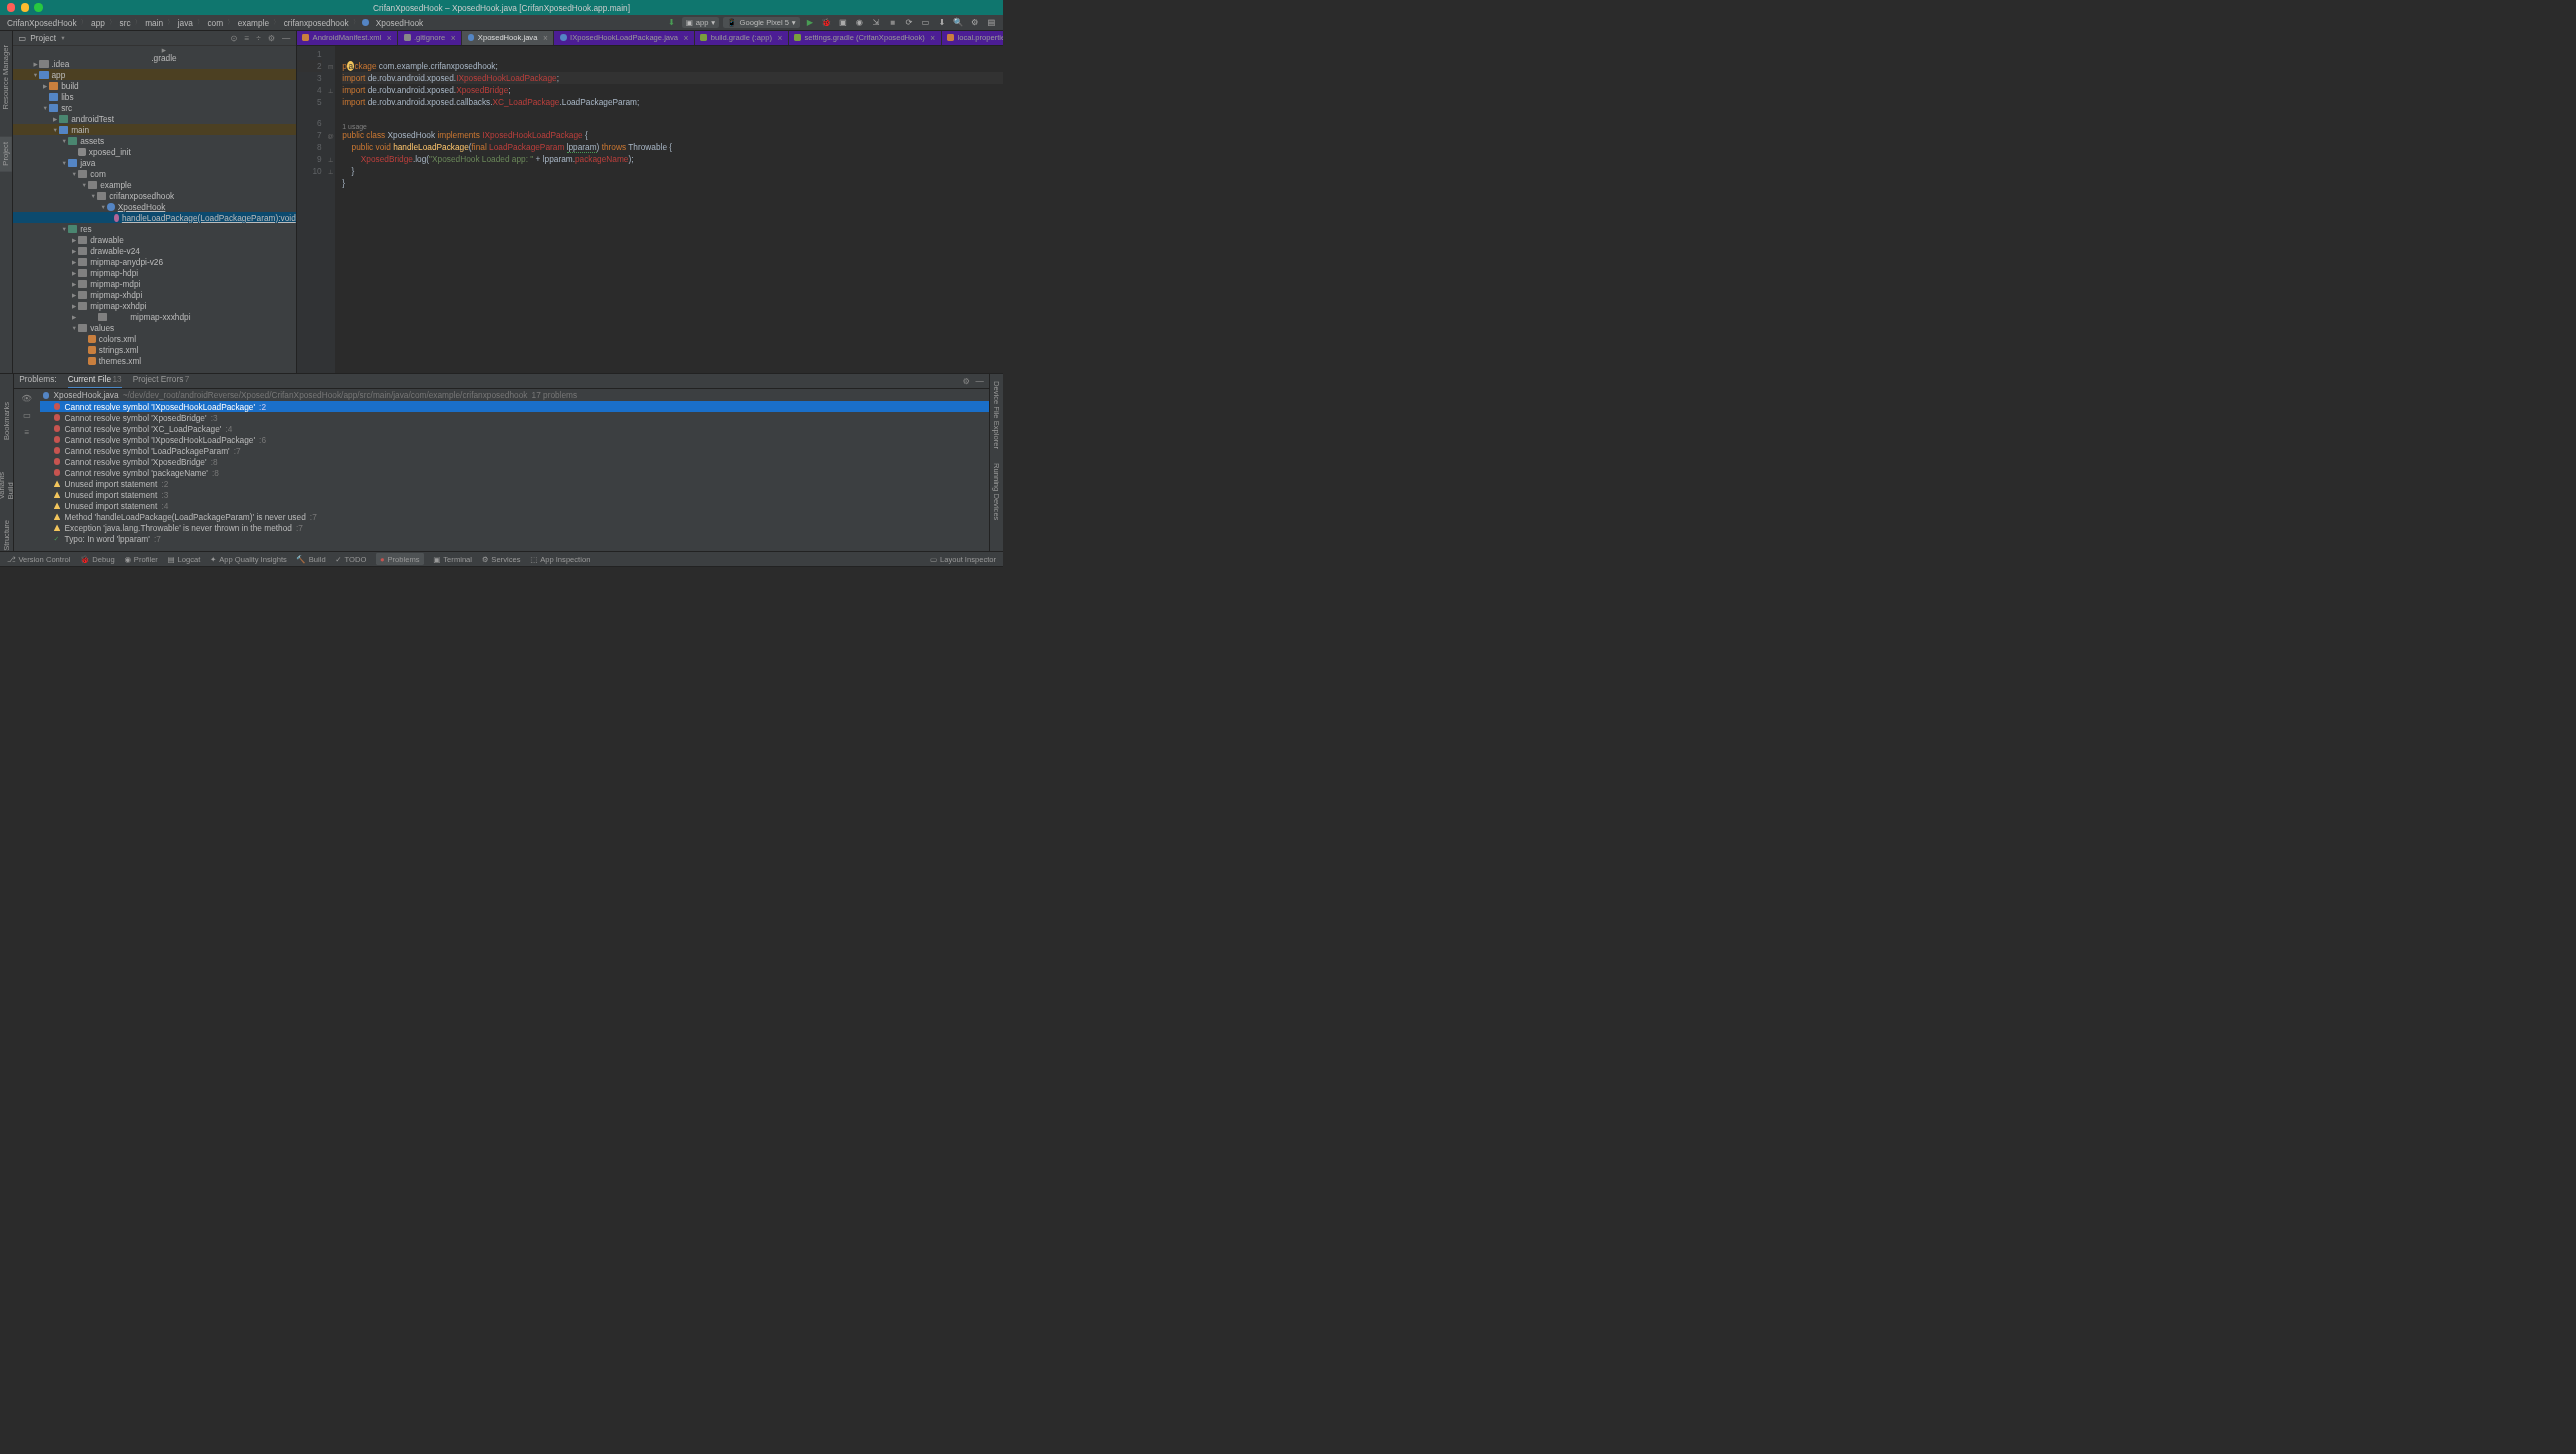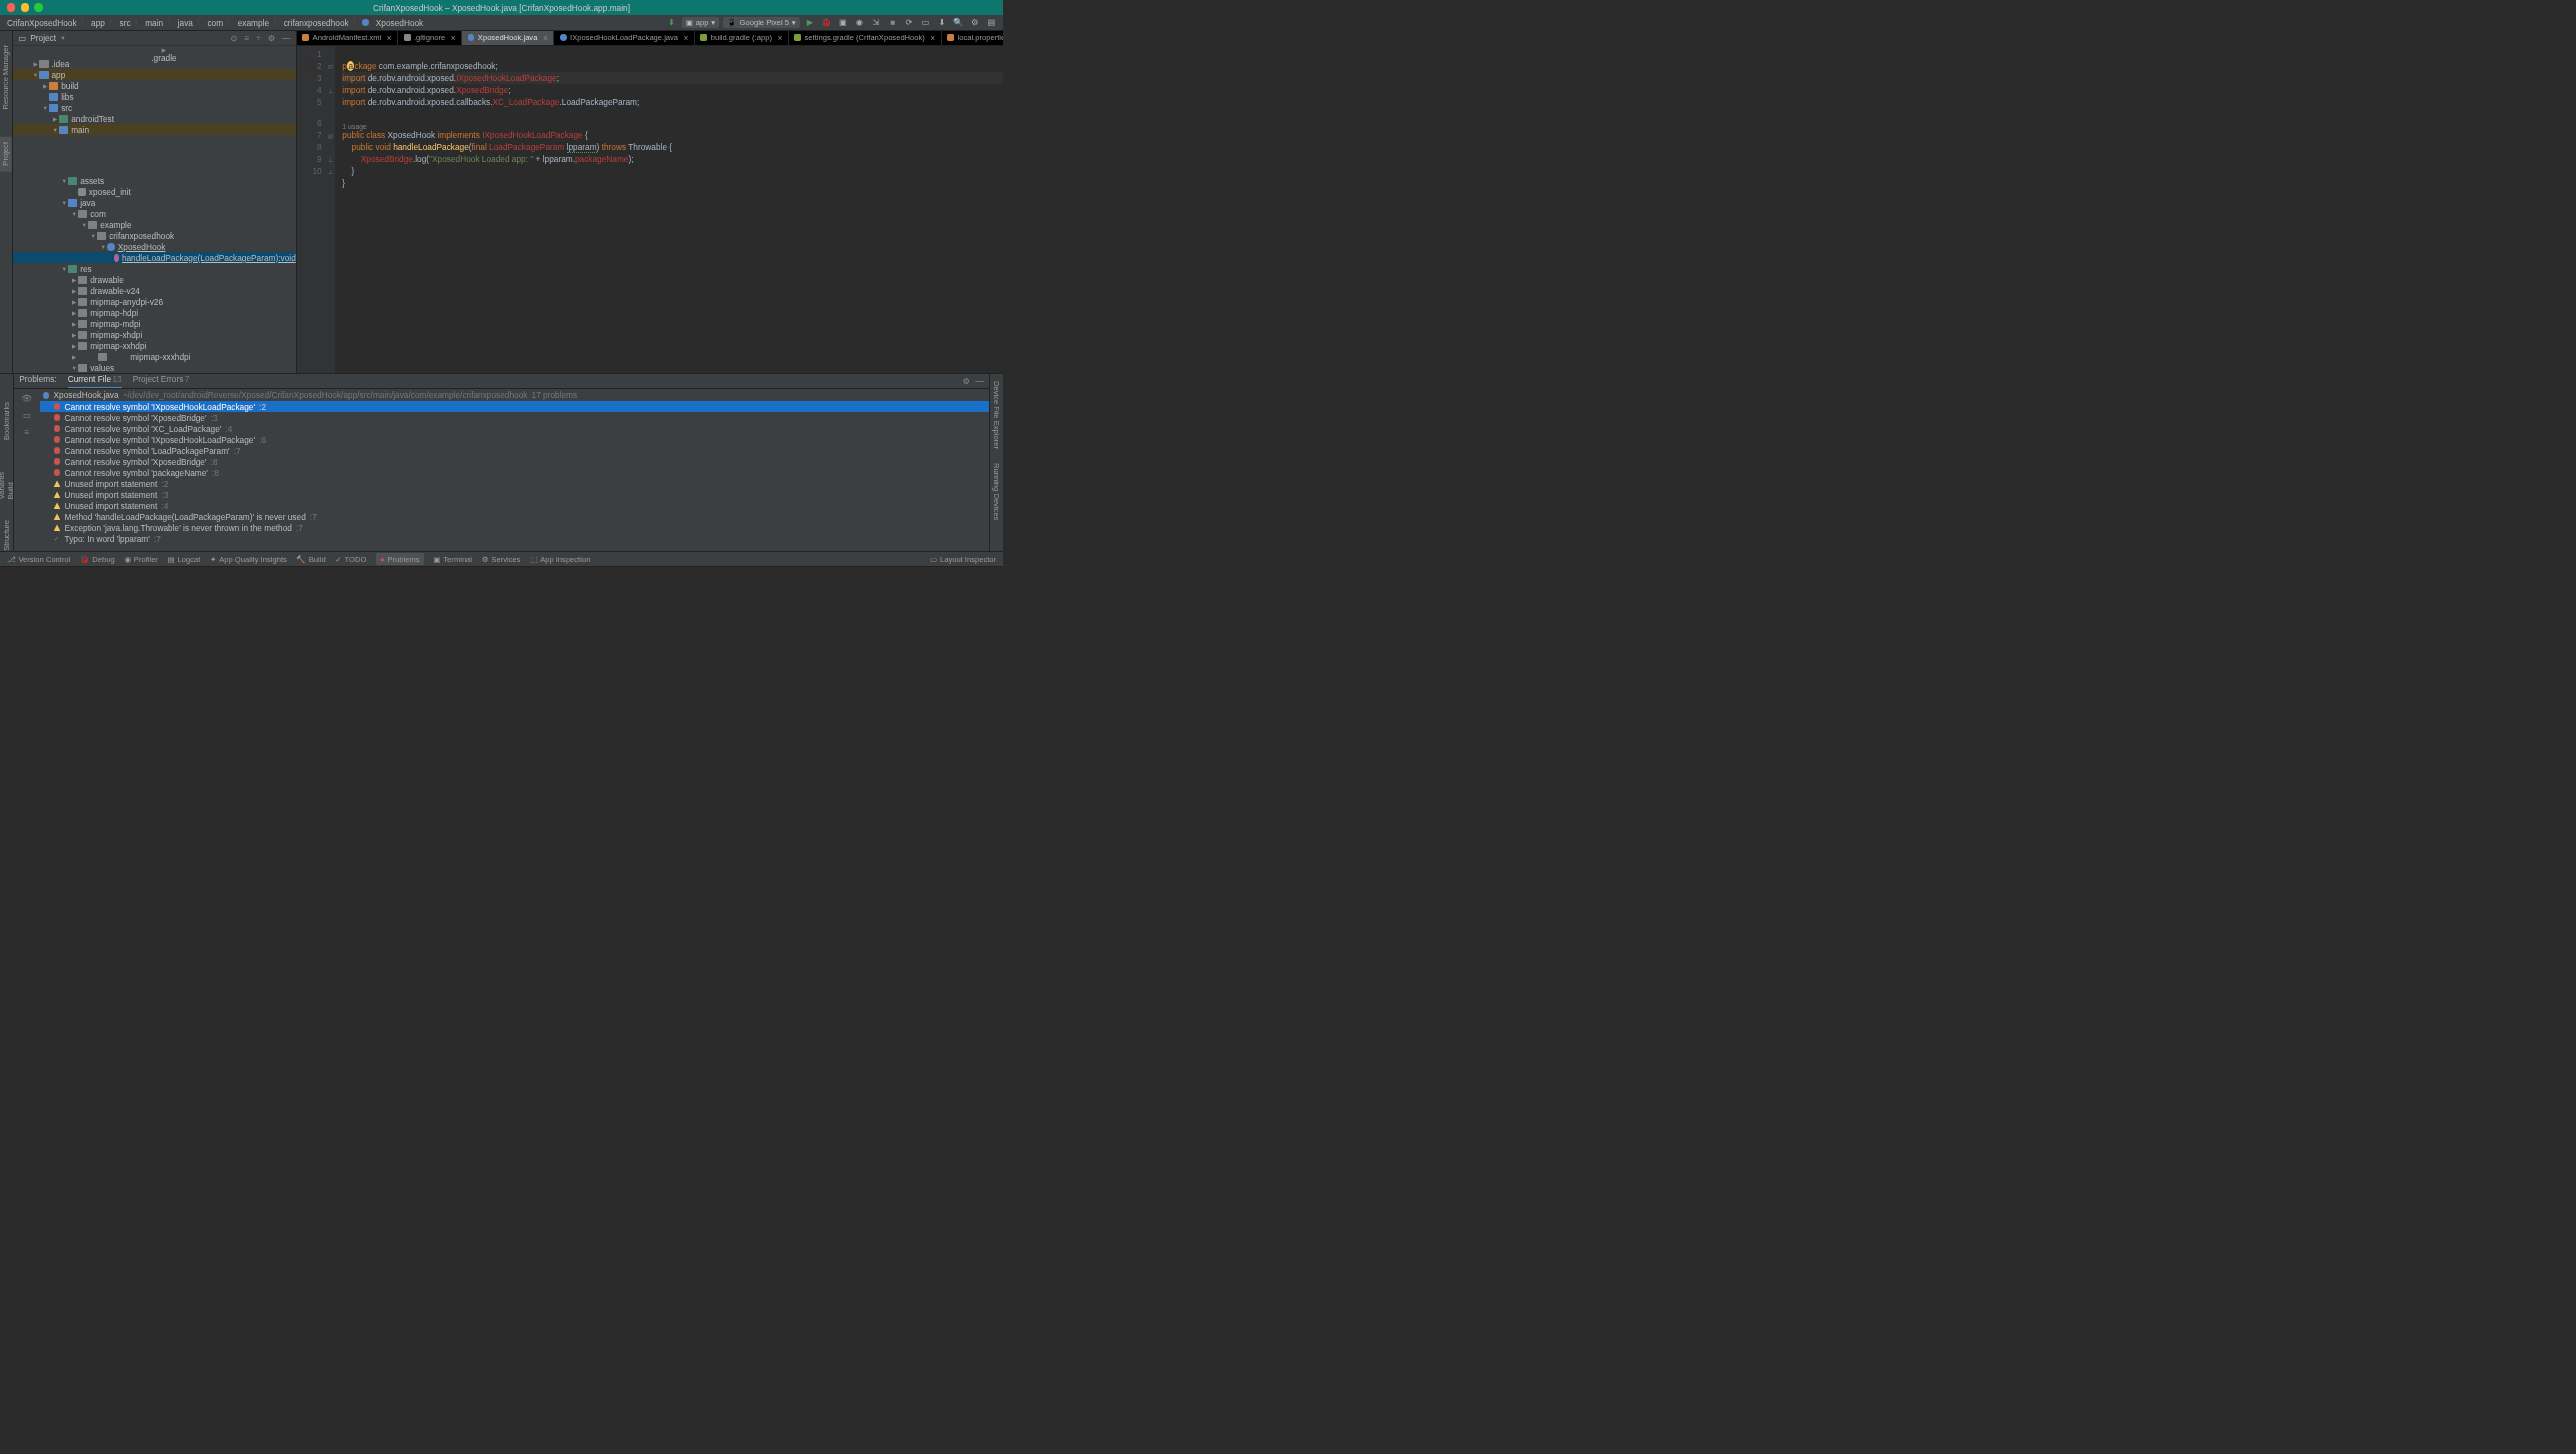--- a/index.html
+++ b/index.html
@@ -42,21 +42,21 @@
 .icon-folder.teal { background:#4a8670; }
 .icon-folder.gray { background:#808080; }
 .icon-file { width:8.3px; height:8.3px; display:inline-block; margin-right:2.8px; border-radius:1.4px; }
 .icon-class { background:#5485c4; border-radius:50%; }
 .icon-method { background:#b06498; border-radius:50%; }
 .icon-xml { background:#c97f3e; }
 .tree-label { color:#bbb; }
 .underlined { text-decoration:underline; }
 
 .editor-area { flex:1; background:#2b2b2b; display:flex; flex-direction:column; }
-.tabs { height:15px; background:#000000; display:flex; align-items:flex-end; border-bottom:0.7px solid #222; overflow:hidden;text-align:center; }
+.tabs { height:15px; background:#4c1d95; display:flex; align-items:flex-end; border-bottom:0.7px solid #222; overflow:hidden;text-align:center; }
 .tab { padding:2.1px 5.5px; display:flex; align-items:center; gap:3.4px; color:#999; cursor:pointer; border-right:0.7px solid #2b2b2b; font-size:7.6px; white-space:nowrap; }
 .tab.active { background:#4e5254; color:#ddd; }
 .tab-close { color:#888; font-size:8.3px; margin-left:2.1px; }
 .tab-icon { width:6.9px; height:6.9px; display:inline-block; border-radius:1.4px; }
 .ti-xml{background:#c97f3e;} .ti-class{background:#5485c4;border-radius:50%;} .ti-gradle{background:#7a9e3e;} .ti-prop{background:#c97f3e;} .ti-file{background:#888;}
 
 .code-container { flex:1; display:flex; position:relative; }
 .gutter { width:29px; background:#313335; color:#606366; text-align:right; padding:2.1px 4.1px 0 0; font-family:'JetBrains Mono',Menlo,monospace; font-size:8.3px; line-height:12px; }
 .fold-gutter { width:9.7px; background:#313335; padding-top:2.1px; }
 .fold-mark { height:12px; display:flex; align-items:center; justify-content:center; color:#666; font-size:6.2px; }
@@ -210,21 +210,21 @@
         <div class="tree-row" style="padding-left: 39px;">
           <span class="arrow">▶</span>
           <span class="icon-folder teal"></span>
           <span class="tree-label">androidTest</span>
         </div>
         <div class="tree-row highlight" style="padding-left: 39px;">
           <span class="arrow">▼</span>
           <span class="icon-folder blue"></span>
           <span class="tree-label">main</span>
         </div>
-        <div class="tree-row" style="padding-left: 48px; margin-top: 40px;">
+        <div class="tree-row" style="padding-left: 48px;">
           <span class="arrow">▼</span>
           <span class="icon-folder teal"></span>
           <span class="tree-label">assets</span>
         </div>
         <div class="tree-row" style="padding-left: 58px;">
           <span class="arrow"></span>
           <span class="icon-file" style="background: rgb(136, 136, 136);"></span>
           <span class="tree-label">xposed_init</span>
         </div>
         <div class="tree-row" style="padding-left: 48px;">

